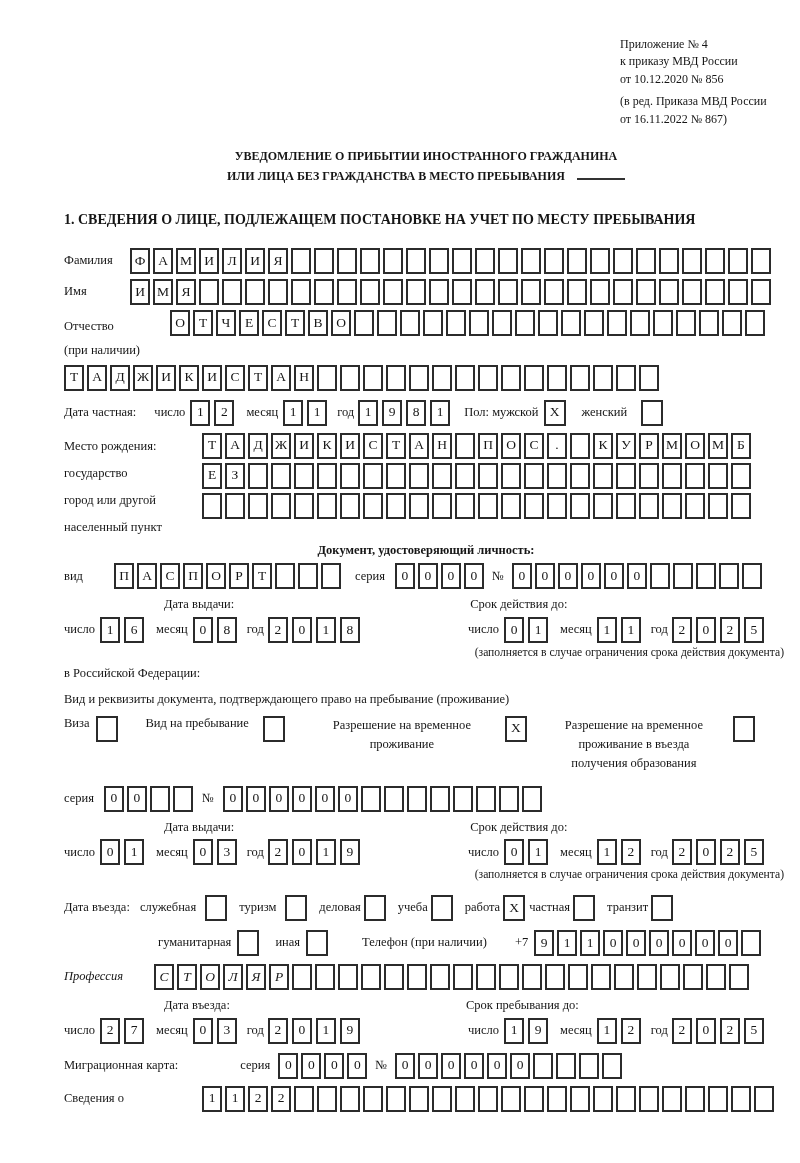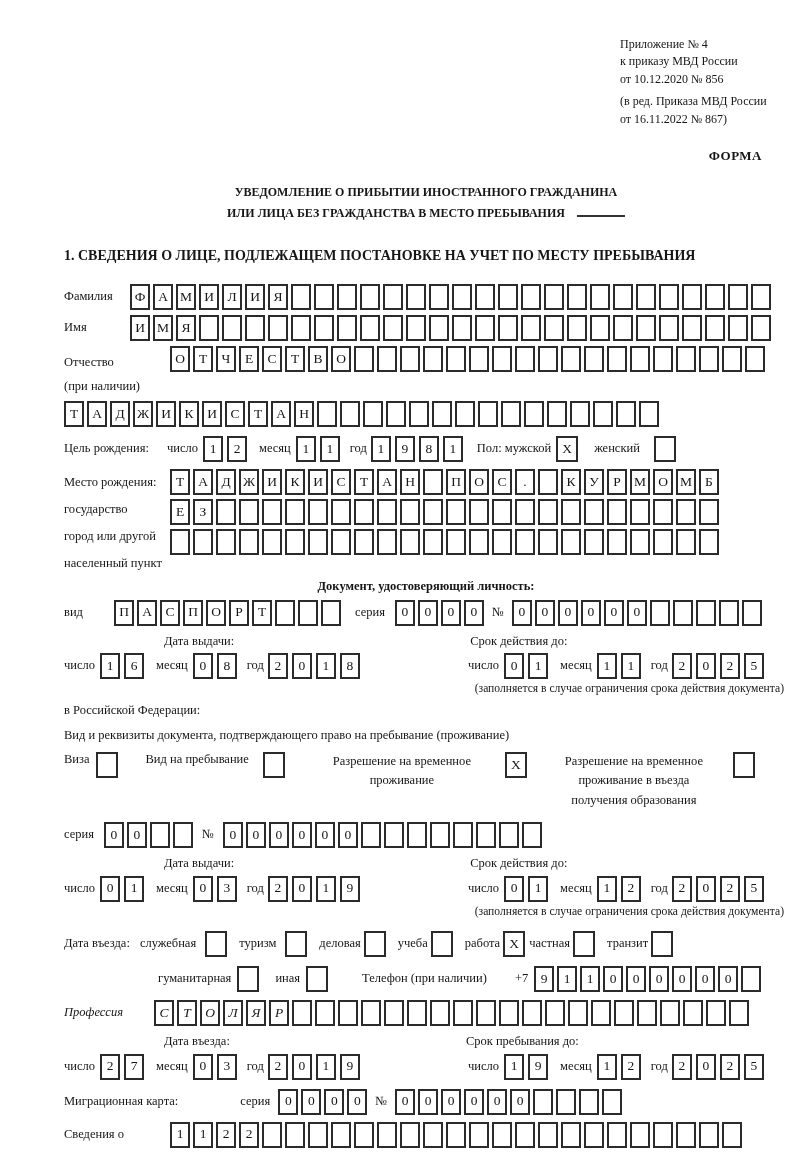--- a/index.html
+++ b/index.html
@@ -49,21 +49,21 @@
   .ml6{margin-left:6px;} .ml10{margin-left:10px;} .ml14{margin-left:14px;}
   .ml18{margin-left:18px;} .ml24{margin-left:24px;} .ml28{margin-left:28px;}
   .purpose{display:flex;align-items:center;margin-top:12px;}
   .purpose .t{margin-right:6px;}
   .purpose .cbox{margin-right:12px;}
   .purpose .tx{margin-right:3px;}
   .phline{display:flex;align-items:center;margin-top:9px;margin-left:94px;}
   .phline .t{margin-right:6px;}
   .phline .cbox{margin-right:16px;}
   
-  .mlblock{display:flex;margin-top:8px;}
+  .mlblock{display:flex;margin-top:8px;gap:32px;}
   .mlblock .labels{line-height:27px;}
   .mlblock .rows .cellstrip{margin-bottom:4px;}
   .center-head{font-weight:bold;text-align:center;margin-top:8px;}
   .mig{display:flex;align-items:center;margin-top:9px;}
   .mig .sl{margin-left:62px;margin-right:8px;}
   .mig .nl{margin:0 8px;}
   .serrow{display:flex;align-items:center;margin-top:12px;}
   .serrow .sl{margin-right:10px;}
   .serrow .nl{margin:0 9px;}
   .vidrow{display:flex;align-items:center;margin-top:5px;}
@@ -78,21 +78,20 @@
 <div class="page">
 
   <div class="appendix">
     <div>Приложение № 4</div>
     <div>к приказу МВД России</div>
     <div>от 10.12.2020 № 856</div>
     <div class="gap"></div>
     <div>(в ред. Приказа МВД России</div>
     <div>от 16.11.2022 № 867)</div>
   </div>
-  <div class="forma">ФОРМА</div>
 
   <div class="title">
     <div>УВЕДОМЛЕНИЕ О ПРИБЫТИИ ИНОСТРАННОГО ГРАЖДАНИНА</div>
     <div><span>ИЛИ ЛИЦА БЕЗ ГРАЖДАНСТВА В МЕСТО ПРЕБЫВАНИЯ</span><span class="blank"></span></div>
   </div>
 
   <div class="sec-heading">1. СВЕДЕНИЯ О ЛИЦЕ, ПОДЛЕЖАЩЕМ ПОСТАНОВКЕ НА УЧЕТ ПО МЕСТУ ПРЕБЫВАНИЯ</div>
 
   <div class="frow" style="margin-top:20px;">
     <div class="lab w66">Фамилия</div>
@@ -222,21 +221,21 @@
         <div class="cell"></div>
         <div class="cell"></div>
         <div class="cell"></div>
         <div class="cell"></div>
         <div class="cell"></div>
         <div class="cell"></div>
       </div>
   </div>
 
   <div class="daterow" style="margin-top:9px;">
-    <span style="margin-right:18px;">Цель рождения:</span>
+    <span style="margin-right:18px;">Дата частная:</span>
     <div class="dgroup">
       <span class="dl">число</span>
       <div class="cellstrip">
           <div class="cell">1</div>
           <div class="cell">2</div>
         </div>
       <span class="ml">месяц</span>
       <div class="cellstrip">
           <div class="cell">1</div>
           <div class="cell">1</div>

